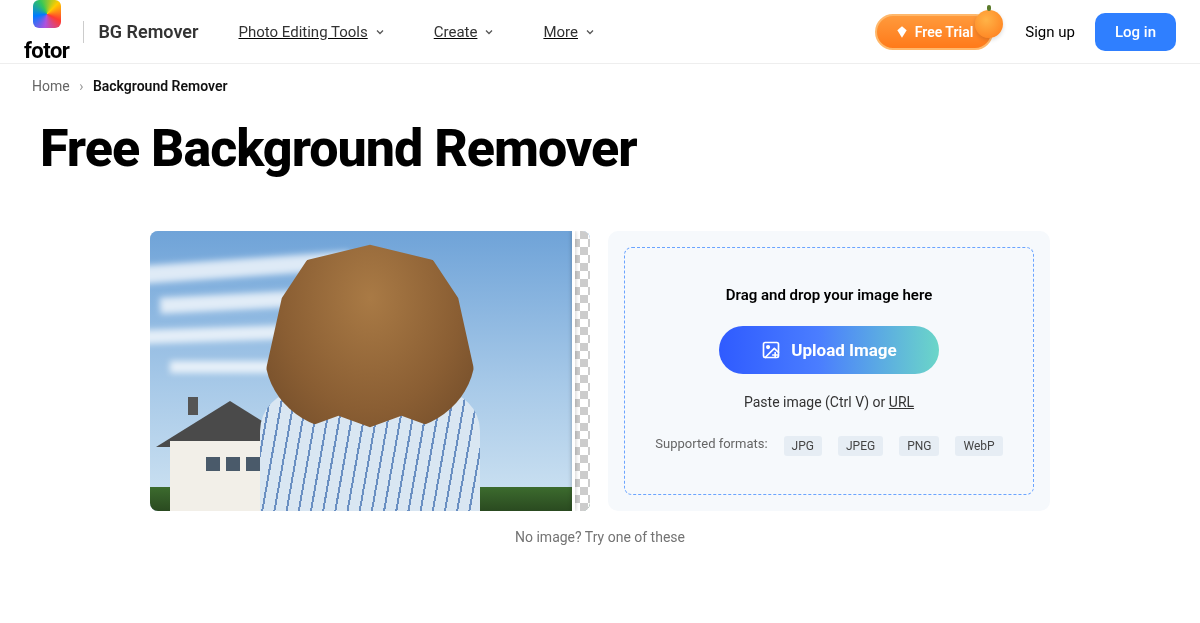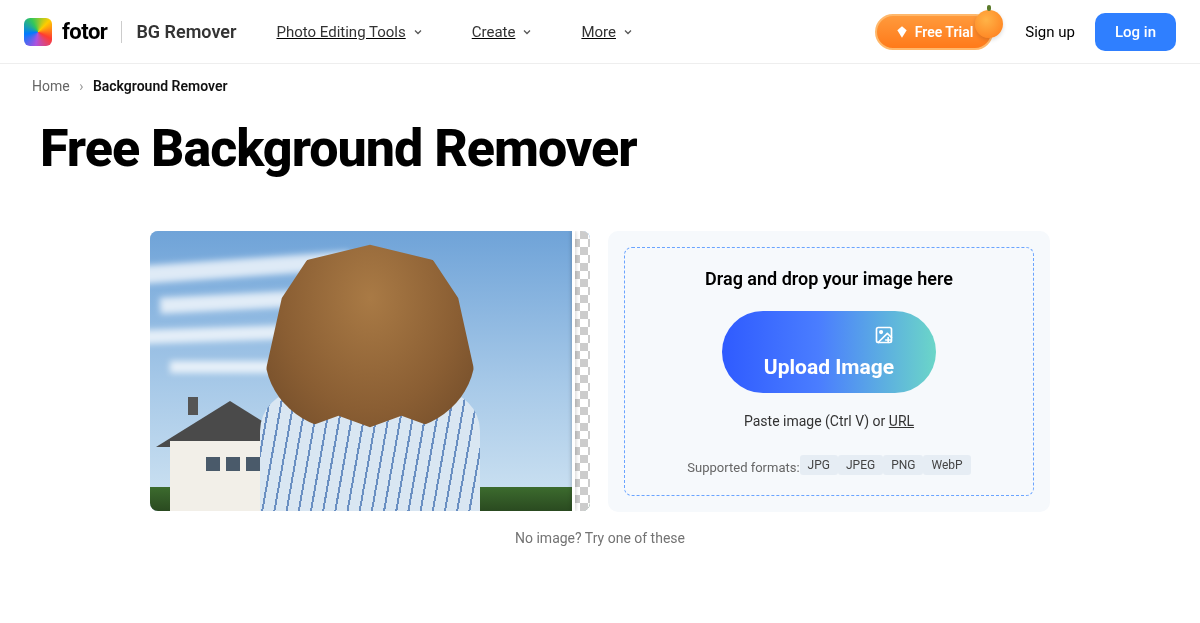--- a/index.html
+++ b/index.html
@@ -1,20 +1,20 @@
 <!DOCTYPE html>
 <html><head>
 <meta charset="utf-8">
 <style>
 * { margin: 0; padding: 0; box-sizing: border-box; }
 body { font-family: -apple-system, BlinkMacSystemFont, "Segoe UI", Roboto, Helvetica, Arial, sans-serif; background: #fff; color: #000; width: 1200px; }
 
 
 .header { display: flex; align-items: center; padding: 0 24px; height: 64px; border-bottom: 1px solid #eee; }
-.logo-wrap { display: flex; align-items: center; gap: 10px; }
+.logo-wrap { display: flex; align-items: center; gap: 10px; flex-direction: column; }
 .logo-icon { width: 28px; height: 28px; border-radius: 6px; background: conic-gradient(from 45deg, #ffcc00, #ff3b30, #af52de, #007aff, #34c759, #ffcc00); }
 .logo-text { font-size: 22px; font-weight: 700; letter-spacing: -0.5px; }
 .vdiv { width: 1px; height: 22px; background: #ccc; margin: 0 14px; }
 .subbrand { font-size: 18px; font-weight: 600; color: #333; }
 .nav { display: flex; align-items: center; gap: 48px; margin-left: 40px; text-decoration: underline; }
 .nav-item { display: flex; align-items: center; gap: 6px; font-size: 15px; color: #333; cursor: pointer; }
 .chevron { display: inline-block; }
 .spacer { flex: 1; }
 .free-trial { display: flex; align-items: center; gap: 6px; padding: 8px 18px; border-radius: 999px; background: linear-gradient(180deg, #ff9a3c, #ff7a1a); color: #fff; font-weight: 600; font-size: 14px; border: 2px solid #ffb86b; position: relative; cursor: pointer; text-align: center; }
 .pumpkin { width: 28px; height: 28px; border-radius: 50%; background: radial-gradient(circle at 40% 35%, #ffb347, #ff7a1a); position: absolute; right: -12px; top: -6px; box-shadow: 0 2px 4px rgba(0,0,0,.15); }
@@ -59,25 +59,25 @@
 .body-shape { position: absolute; bottom: 0; left: 50%; transform: translateX(-50%); width: 220px; height: 120px; background: repeating-linear-gradient(100deg, #d9e6f2 0 10px, #6a8fc2 10px 12px); border-radius: 40px 40px 0 0; z-index: 0; }
 .neck { position: absolute; bottom: 110px; left: 50%; transform: translateX(-50%); width: 42px; height: 30px; background: #e7b48c; }
 
 
 .divider { position: absolute; top: 0; bottom: 0; left: 96%; width: 3px; background: #fff; z-index: 5; box-shadow: 0 0 4px rgba(0,0,0,.3); }
 .checker { position: absolute; top: 0; right: 0; bottom: 0; width: 4%; background-image: linear-gradient(45deg,#ccc 25%,transparent 25%),linear-gradient(-45deg,#ccc 25%,transparent 25%),linear-gradient(45deg,transparent 75%,#ccc 75%),linear-gradient(-45deg,transparent 75%,#ccc 75%); background-size: 16px 16px; background-position: 0 0,0 8px,8px -8px,-8px 0; background-color: #fff; z-index: 4; }
 
 
 .upload-card { flex: 1; background: #f6f9fc; border-radius: 10px; padding: 16px; display: flex; }
 .dropzone { flex: 1; border: 1.5px dashed #6aa4ff; border-radius: 8px; display: flex; flex-direction: column; align-items: center; justify-content: center; padding: 20px; }
-.drop-text { font-size: 18px; font-weight: 600; margin-bottom: 22px; }
-.upload-btn { display: flex; align-items: flex-end; gap: 10px; padding: 14px 42px; border-radius: 999px; background: linear-gradient(90deg, #2f5bff 0%, #4a7dff 45%, #6bd6c8 100%); color: #fff; font-size: 21px; font-weight: 700; cursor: pointer; flex-direction: column; }
+.drop-text { font-size: 15px; font-weight: 600; margin-bottom: 22px; }
+.upload-btn { display: flex; align-items: flex-start; gap: 10px; padding: 14px 42px; border-radius: 999px; background: linear-gradient(90deg, #2f5bff 0%, #4a7dff 45%, #6bd6c8 100%); color: #fff; font-size: 17px; font-weight: 700; cursor: pointer; }
 .paste-line { margin-top: 20px; font-size: 14px; color: #333; }
 .paste-line .url { text-decoration: underline; cursor: pointer; }
-.formats-line { margin-top: 26px; font-size: 13px; color: #666; display: flex; align-items: flex-end; gap: 0; }
+.formats-line { margin-top: 26px; font-size: 13px; color: #666; display: flex; align-items: flex-start; gap: 16px; }
 .fmt { background: #e6edf4; padding: 3px 8px; border-radius: 3px; color: #444; font-size: 12px; }
 
 
 .no-image { text-align: center; color: #737373; font-size: 14px; margin-top: 18px; }
 </style>
 </head>
 <body>
 
 <div class="header">
   <div class="logo-wrap">

